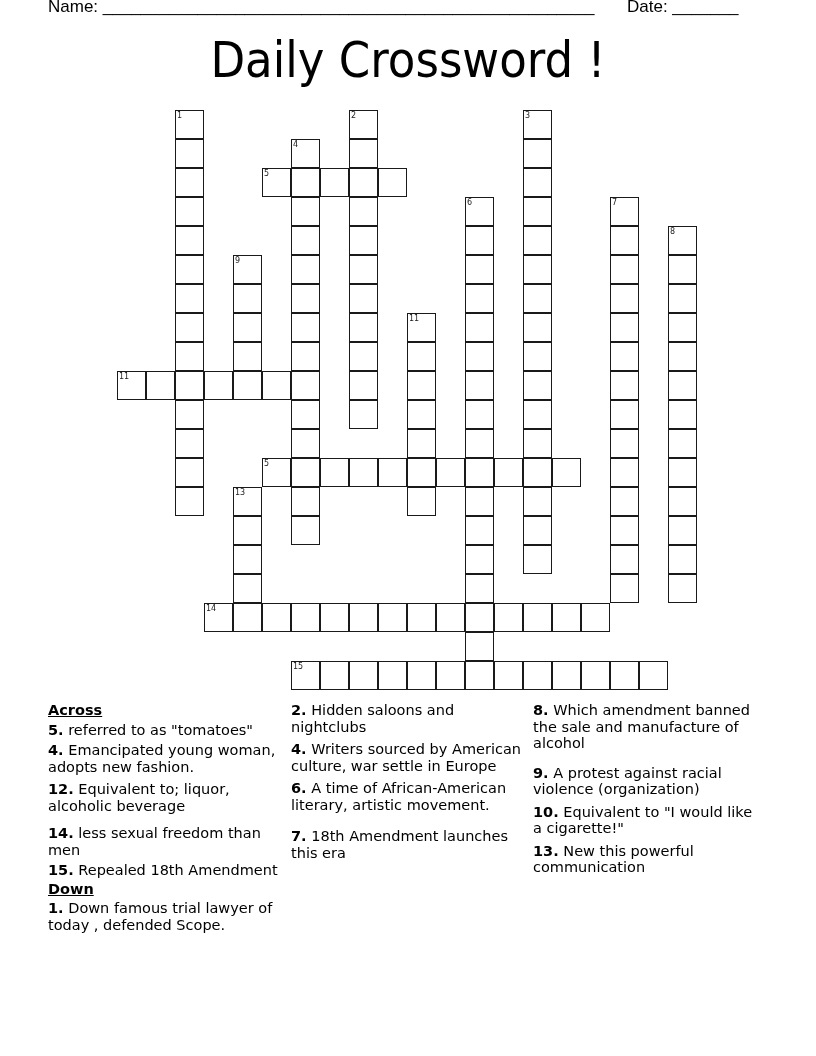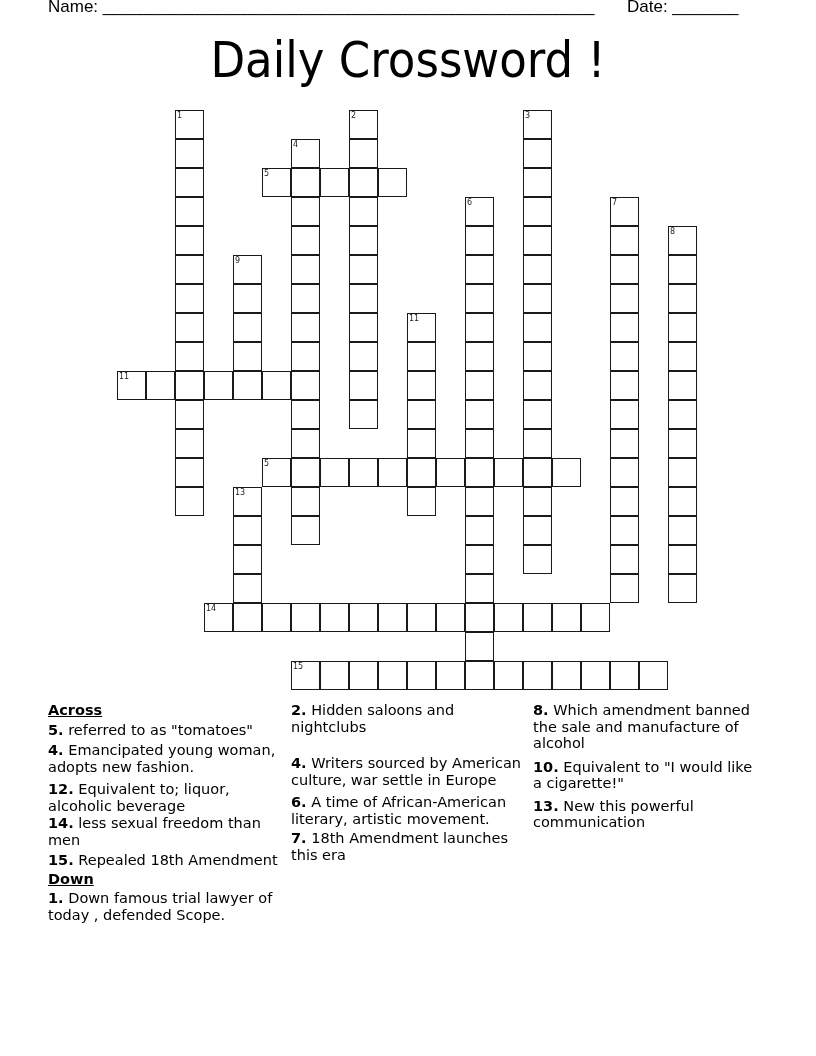--- a/index.html
+++ b/index.html
@@ -211,31 +211,32 @@
     <div class="cell" style="left: 435px; top: 551px;"></div>
     <div class="cell" style="left: 464px; top: 551px;"></div>
     <div class="cell" style="left: 493px; top: 551px;"></div>
     <div class="cell" style="left: 522px; top: 551px;"></div>
   </div>
 
 <div class="clues" id="col1">
   <div class="head">Across</div>
   <div class="clue"><b>5.</b> <span>referred to as "tomatoes"</span></div>
   <div class="clue" style="margin-bottom:6px"><b>4.</b> <span>Emancipated young woman, adopts new fashion.</span></div>
-  <div class="clue" style="margin-bottom:1px"><b>12.</b> <span>Equivalent to; liquor, alcoholic beverage</span></div>
+  <div class="clue" style="margin-bottom:11px"><b>12.</b> <span>Equivalent to; liquor, alcoholic beverage</span></div>
   <div class="clue"><b>14.</b> <span>less sexual freedom than men</span></div>
   <div class="clue" style="margin-bottom:2px"><b>15.</b> <span>Repealed 18th Amendment</span></div>
   <div class="head">Down</div>
   <div class="clue"><b>1.</b> <span>Down famous trial lawyer of today , defended Scope.</span></div>
 </div>
 
 <div class="clues" id="col2">
-  <div class="clue" style="margin-bottom:20px"><b>2.</b> <span>Hidden saloons and nightclubs</span></div>
+  <div class="clue" style="margin-bottom:6px"><b>2.</b> <span>Hidden saloons and nightclubs</span></div>
   <div class="clue" style="margin-bottom:6px"><b>4.</b> <span>Writers sourced by American culture, war settle in Europe</span></div>
-  <div class="clue" style="margin-bottom:3px"><b>6.</b> <span>A time of African-American literary, artistic movement.</span></div>
+  <div class="clue" style="margin-bottom:15px"><b>6.</b> <span>A time of African-American literary, artistic movement.</span></div>
   <div class="clue"><b>7.</b> <span>18th Amendment launches this era</span></div>
 </div>
 
 <div class="clues" id="col3">
-  <div class="clue" style="margin-bottom:7px"><b>8.</b> <span>Which amendment banned the sale and manufacture of alcohol</span></div>
+  <div class="clue" style="margin-bottom:13px"><b>8.</b> <span>Which amendment banned the sale and manufacture of alcohol</span></div>
+  <div class="clue" style="margin-bottom:6px"><b>9.</b> <span>A protest against racial violence (organization)</span></div>
   <div class="clue" style="margin-bottom:6px"><b>10.</b> <span>Equivalent to "I would like a cigarette!"</span></div>
   <div class="clue"><b>13.</b> <span>New this powerful communication</span></div>
 </div>
 
 </body></html>

